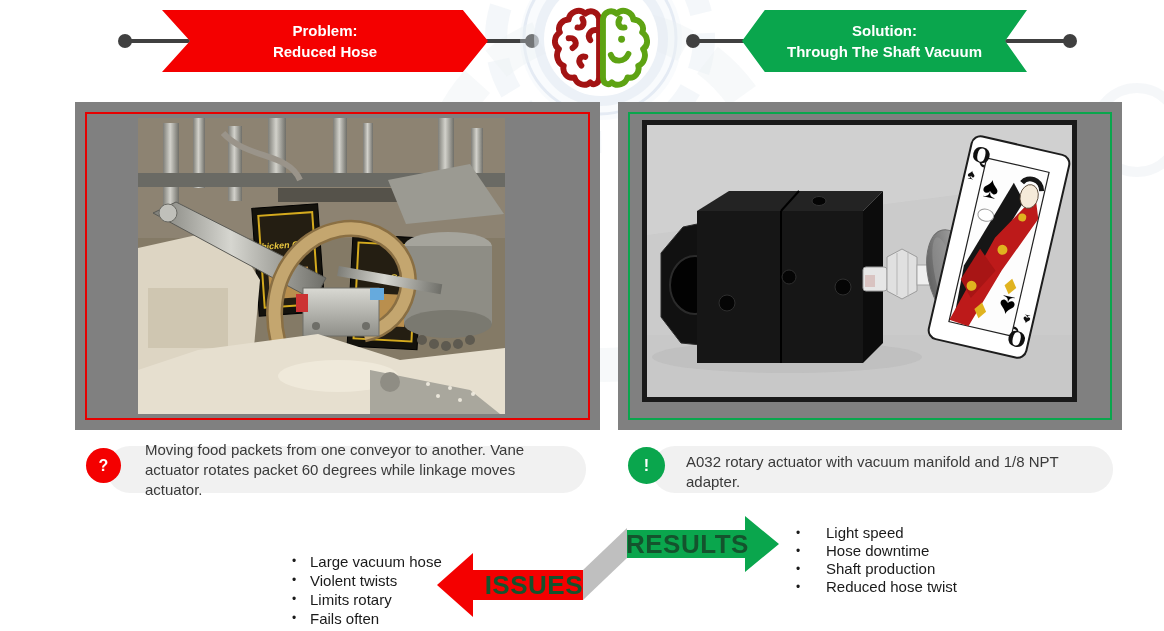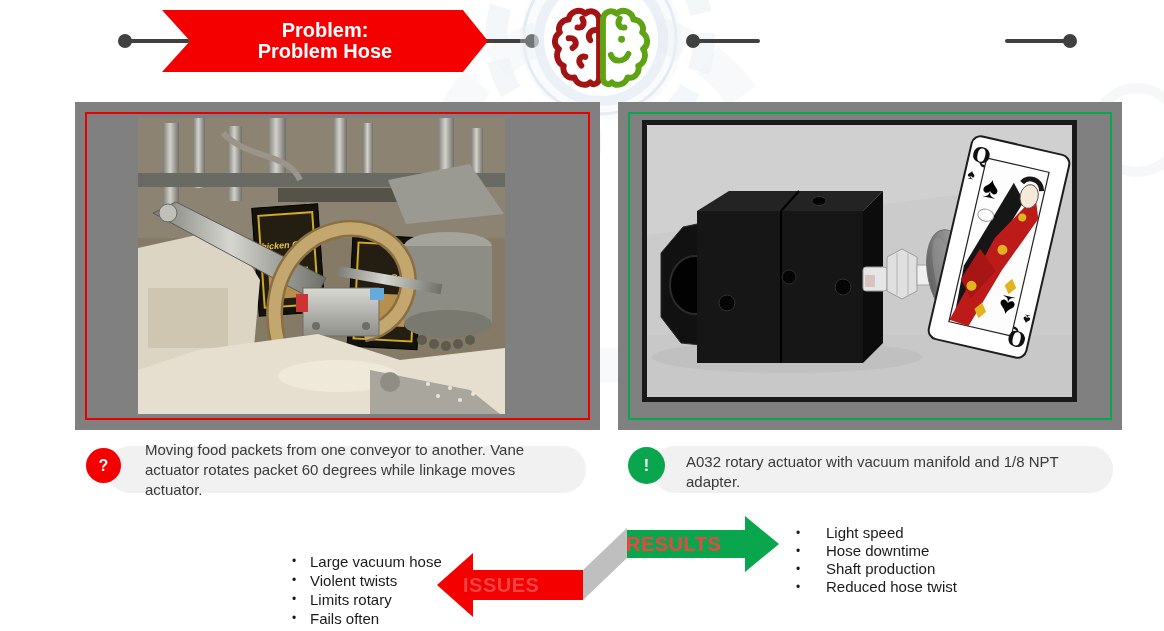--- a/index.html
+++ b/index.html
@@ -7,21 +7,21 @@
          font-family:"Liberation Sans", sans-serif;}
   svg{display:block;}
 
   
   .watermark{position:absolute;left:0;top:0;z-index:0;}
 
   
   .hline{position:absolute;height:4px;background:#404040;z-index:1;top:39px;border-radius:2px;}
   .hdot{position:absolute;width:14px;height:14px;border-radius:50%;background:#404040;z-index:1;top:34px;}
   .banner{position:absolute;top:10px;height:62px;z-index:2;display:flex;flex-direction:column;
-          justify-content:center;align-items:center;color:#fff;font-weight:bold;font-size:20px;
+          justify-content:center;align-items:center;color:#fff;font-weight:bold;font-size:15px;
           line-height:21px;text-align:center;}
   .banner-red{left:162px;width:326px;background:#F40000;
       clip-path:polygon(0% 0%,92.3% 0%,100% 50%,92.3% 100%,0% 100%,8.6% 50%);}
   .banner-green{left:742px;width:285px;background:#0AA64D;
       clip-path:polygon(8% 0%,100% 0%,92.3% 50%,100% 100%,8% 100%,0% 50%);}
   .brain-badge{position:absolute;left:544px;top:-18px;width:114px;height:114px;border-radius:50%;
       background:#fff;z-index:2;display:flex;align-items:flex-end;justify-content:center;
       box-shadow:0 0 0 10px rgba(226,233,242,.55), 0 0 0 24px rgba(236,241,247,.30);}
 
   
@@ -40,22 +40,22 @@
       display:flex;align-items:center;font-size:15px;color:#3a3a3a;line-height:20px;z-index:2;}
   .caption-left{left:107px;width:479px;padding:0 14px 0 38px;box-sizing:border-box;}
   .caption-right{left:652px;width:461px;padding:4px 14px 0 34px;box-sizing:border-box;}
   .badge{position:absolute;border-radius:50%;color:#fff;font-weight:bold;font-size:16px;
       display:flex;align-items:center;justify-content:center;z-index:3;}
   .badge-q{left:86px;top:448px;width:35px;height:35px;background:#F40000;}
   .badge-e{left:628px;top:447px;width:37px;height:37px;background:#0AA64D;}
 
   
   .zigzag{position:absolute;left:430px;top:512px;z-index:2;}
-  .arrow-label{position:absolute;width:120px;height:30px;line-height:30px;text-align:left;
-      color:#ef4444;font-weight:bold;font-size:20px;z-index:3;letter-spacing:.5px;}
+  .arrow-label{position:absolute;width:120px;height:30px;line-height:30px;text-align:right;
+      color:#14532d;font-weight:bold;font-size:26px;z-index:3;letter-spacing:.5px;}
   .label-issues{left:463px;top:570px;}
   .label-results{left:626px;top:529px;}
   .blist{position:absolute;list-style:none;margin:0;padding:0;color:#1a1a1a;font-size:15px;z-index:2;}
   .blist li{display:flex;}
   .blist .b{flex:0 0 auto;font-size:12px;}
   .issues-list{left:292px;top:552px;}
   .issues-list li{height:19px;line-height:19px;}
   .issues-list .b{width:18px;}
   .results-list{left:796px;top:524px;}
   .results-list li{height:18px;line-height:18px;}
@@ -79,23 +79,27 @@
   <div class="hdot" style="left:118px;"></div>
   <div class="hline" style="left:455px;width:77px;"></div>
   <div class="hdot" style="left:525px;"></div>
   <div class="hline" style="left:693px;width:67px;"></div>
   <div class="hdot" style="left:686px;"></div>
   <div class="hline" style="left:1005px;width:65px;"></div>
   <div class="hdot" style="left:1063px;"></div>
 
   <div class="banner banner-red">
     <div>Problem:</div>
-    <div>Problem Hose</div>
-  </div>
-
+    <div>Reduced Hose</div>
+  </div>
+
+  <div class="banner banner-green">
+    <div>Solution:</div>
+    <div>Through The Shaft Vacuum</div>
+  </div>
 
   <div class="brain-badge">
     <svg width="98" height="92" viewBox="0 0 100 92">
       <g fill="none" stroke="#A31313" stroke-width="6" stroke-linecap="round" stroke-linejoin="round">
         <path d="M48 14 C47 7 39 4 34 9 C28 3 18 7 17 15 C10 15 5 22 8 28 C2 32 1 41 7 45 C3 51 6 60 12 62 C10 69 16 76 23 74 C25 81 34 84 39 79 C43 83 48 80 48 74 L48 14 Z"></path>
         <path d="M48 26 C40 24 35 30 39 36"></path>
         <path d="M31 14 C34 19 31 24 26 23"></path>
         <path d="M17 34 C24 33 27 40 21 44"></path>
         <path d="M30 62 C26 58 28 51 34 53"></path>
       </g>

